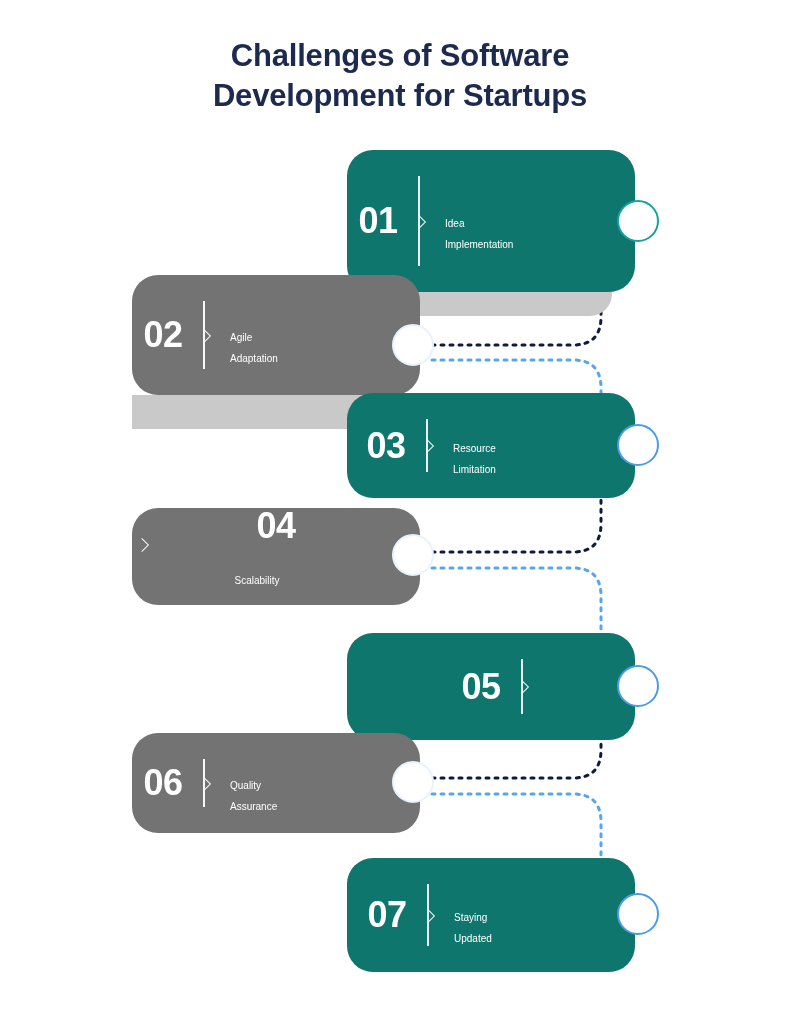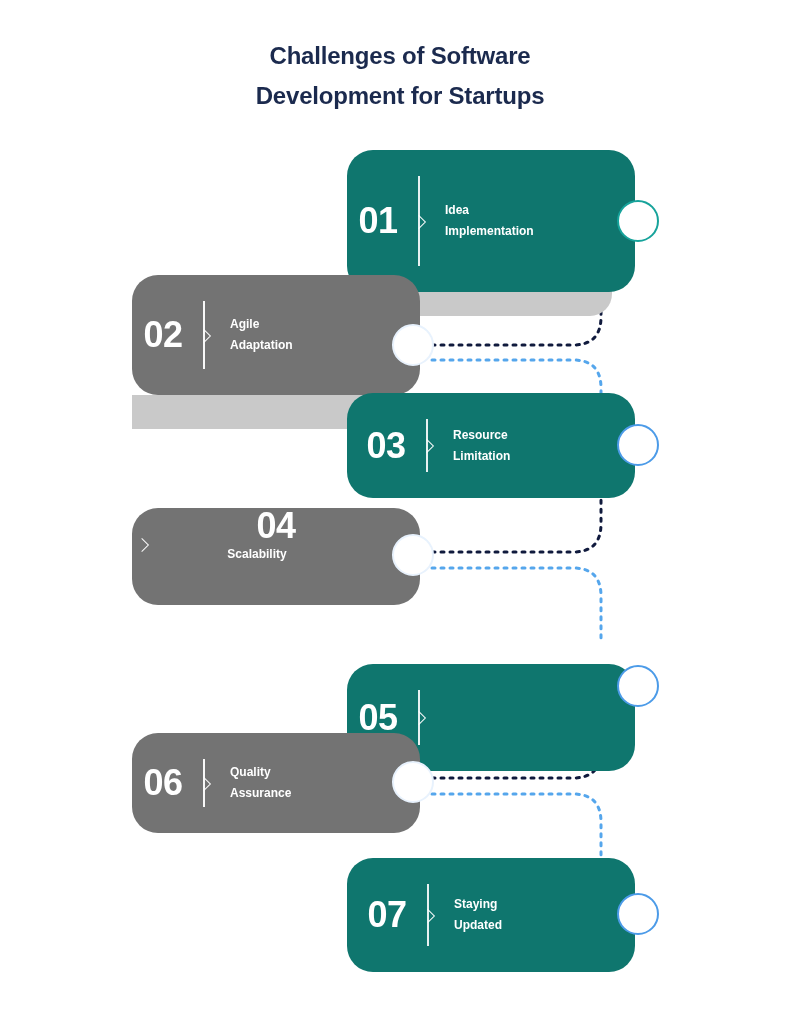--- a/index.html
+++ b/index.html
@@ -27,21 +27,21 @@
   .title-block {
     position: absolute;
     left: 0;
     top: 36px;
     width: 800px;
     text-align: center;
     pointer-events: none;
   }
   .title-line {
     display: block;
-    font-size: 24px;
+    font-size: 31px;
     font-weight: bold;
     color: #1B2A4E;
     letter-spacing: -0.2px;
     line-height: 40px;
   }
 
   
   #connectors {
     position: absolute;
     left: 0;
@@ -116,23 +116,24 @@
   .divider.blue-d .chev {
     background: transparent;
   }
   .divider.blue-d .vline { background: rgba(255,255,255,0.95); }
 
   .card-label {
     flex: 1 1 auto;
     padding-left: 16px;
     padding-right: 54px;
     color: #ffffff;
-    font-size: 12px;
-    font-weight: bold;
+    font-size: 10px;
+    font-weight: normal;
     line-height: 21px;
+    margin-top: 26px;
   }
   .card-label .lbl-line { display: block; }
 
   
   .node {
     position: absolute;
     width: 42px;
     height: 42px;
     border-radius: 50%;
     background: #ffffff;
@@ -219,21 +220,21 @@
     <div class="divider blue-d">
       <div class="vline"></div>
       <div class="chev"></div>
     </div>
     <div class="card-label">
       <span class="lbl-line">Scalability</span>
     </div>
   </div>
   <div class="node white" style="left:392px; top:534px;"></div>
 
-  <div class="card dark" style="left:347px; top:664px; width:288px; height:107px;">
+  <div class="card dark" style="left:347px; top:633px; width:288px; height:107px;justify-content:center;">
     <div class="card-num">05</div>
     <div class="divider">
       <div class="vline"></div>
       <div class="chev"></div>
     </div>
   </div>
   <div class="node blue-r" style="left:617px; top:665px;"></div>
 
   <div class="card blue" style="left:132px; top:733px; width:288px; height:100px;">
     <div class="card-num">06</div>

